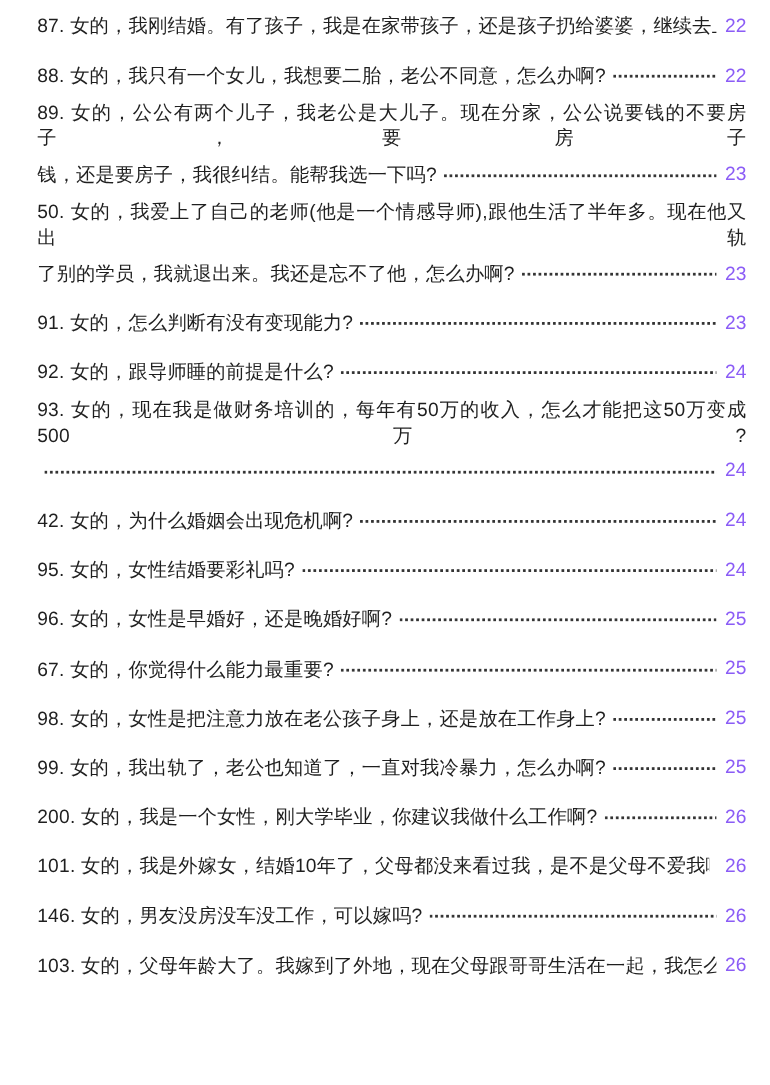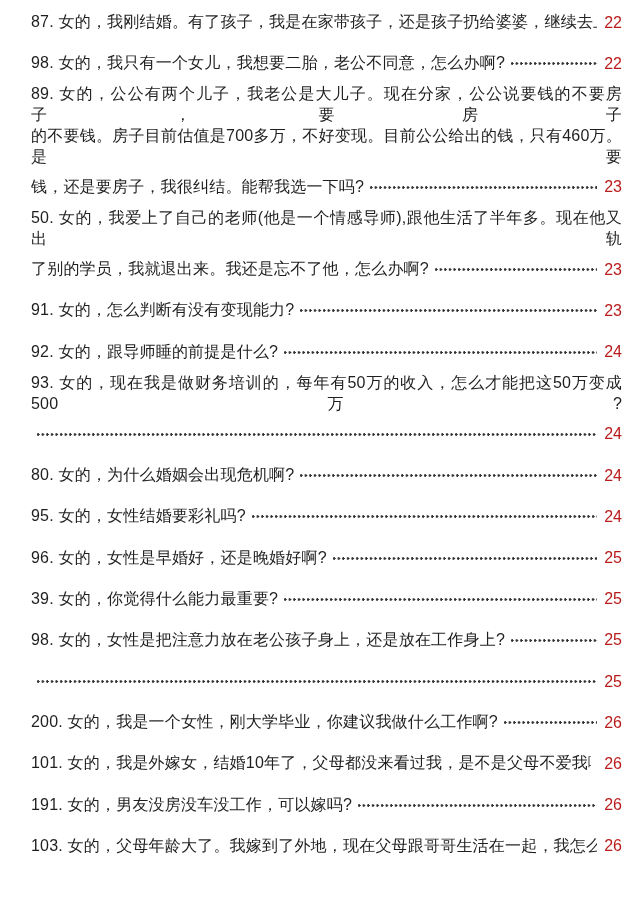--- a/index.html
+++ b/index.html
@@ -24,42 +24,39 @@
     flex:1 1 auto;white-space:normal;
     text-align:justify;text-align-last:justify;
     max-height:41.2px;overflow:hidden;
   }
   .leader{
     flex:1 1 auto;height:7px;margin:0 7px 0 6px;align-self:center;
     background-image:radial-gradient(circle at 1.2px 3.5px,#333333 1.1px,transparent 1.45px);
     background-size:4.6px 7px;background-repeat:repeat-x;
     background-position:left center;
   }
-  .pg{flex:0 0 auto;color:#b91c1c;}
+  .pg{flex:0 0 auto;color:#8b5cf6;}
   .pg.near{margin-left:7px;}
 </style>
 </head>
 <body>
 
 <div class="page">
   <div class="toc" id="toc">
       <div class="row">
         <span class="txt">87. 女的，我刚结婚。有了孩子，我是在家带孩子，还是孩子扔给婆婆，继续去上班?.</span>
         <span class="pg near">22</span>
       </div>
       <div class="row">
-        <span class="txt">98. 女的，我只有一个女儿，我想要二胎，老公不同意，怎么办啊?</span>
+        <span class="txt">88. 女的，我只有一个女儿，我想要二胎，老公不同意，怎么办啊?</span>
         <span class="leader"></span>
         <span class="pg">22</span>
       </div>
       <div class="row fill">
         <span class="txt">89. 女的，公公有两个儿子，我老公是大儿子。现在分家，公公说要钱的不要房子，要房子</span>
-      </div>
-      <div class="row fill">
-        <span class="txt">的不要钱。房子目前估值是700多万，不好变现。目前公公给出的钱，只有460万。是要</span>
       </div>
       <div class="row">
         <span class="txt">钱，还是要房子，我很纠结。能帮我选一下吗?</span>
         <span class="leader"></span>
         <span class="pg">23</span>
       </div>
       <div class="row fill">
         <span class="txt">50. 女的，我爱上了自己的老师(他是一个情感导师),跟他生活了半年多。现在他又出轨</span>
       </div>
       <div class="row">
@@ -79,60 +76,61 @@
       </div>
       <div class="row fill">
         <span class="txt">93. 女的，现在我是做财务培训的，每年有50万的收入，怎么才能把这50万变成500万?</span>
       </div>
       <div class="row">
         <span class="txt"></span>
         <span class="leader"></span>
         <span class="pg">24</span>
       </div>
       <div class="row">
-        <span class="txt">80. 女的，为什么婚姻会出现危机啊?</span>
+        <span class="txt">42. 女的，为什么婚姻会出现危机啊?</span>
         <span class="leader"></span>
         <span class="pg">24</span>
       </div>
       <div class="row">
         <span class="txt">95. 女的，女性结婚要彩礼吗?</span>
         <span class="leader"></span>
         <span class="pg">24</span>
       </div>
       <div class="row">
         <span class="txt">96. 女的，女性是早婚好，还是晚婚好啊?</span>
         <span class="leader"></span>
         <span class="pg">25</span>
       </div>
       <div class="row">
-        <span class="txt">39. 女的，你觉得什么能力最重要?</span>
+        <span class="txt">67. 女的，你觉得什么能力最重要?</span>
         <span class="leader"></span>
         <span class="pg">25</span>
       </div>
       <div class="row">
         <span class="txt">98. 女的，女性是把注意力放在老公孩子身上，还是放在工作身上?</span>
         <span class="leader"></span>
         <span class="pg">25</span>
       </div>
       <div class="row">
+        <span class="txt">99. 女的，我出轨了，老公也知道了，一直对我冷暴力，怎么办啊?</span>
         <span class="leader"></span>
         <span class="pg">25</span>
       </div>
       <div class="row">
         <span class="txt">200. 女的，我是一个女性，刚大学毕业，你建议我做什么工作啊?</span>
         <span class="leader"></span>
         <span class="pg">26</span>
       </div>
       <div class="row">
         <span class="txt">101. 女的，我是外嫁女，结婚10年了，父母都没来看过我，是不是父母不爱我啊?</span>
         <span class="leader"></span>
         <span class="pg">26</span>
       </div>
       <div class="row">
-        <span class="txt">191. 女的，男友没房没车没工作，可以嫁吗?</span>
+        <span class="txt">146. 女的，男友没房没车没工作，可以嫁吗?</span>
         <span class="leader"></span>
         <span class="pg">26</span>
       </div>
       <div class="row">
         <span class="txt">103. 女的，父母年龄大了。我嫁到了外地，现在父母跟哥哥生活在一起，我怎么尽孝啊?</span>
         <span class="pg near">26</span>
       </div>
     </div>
 </div>
 

